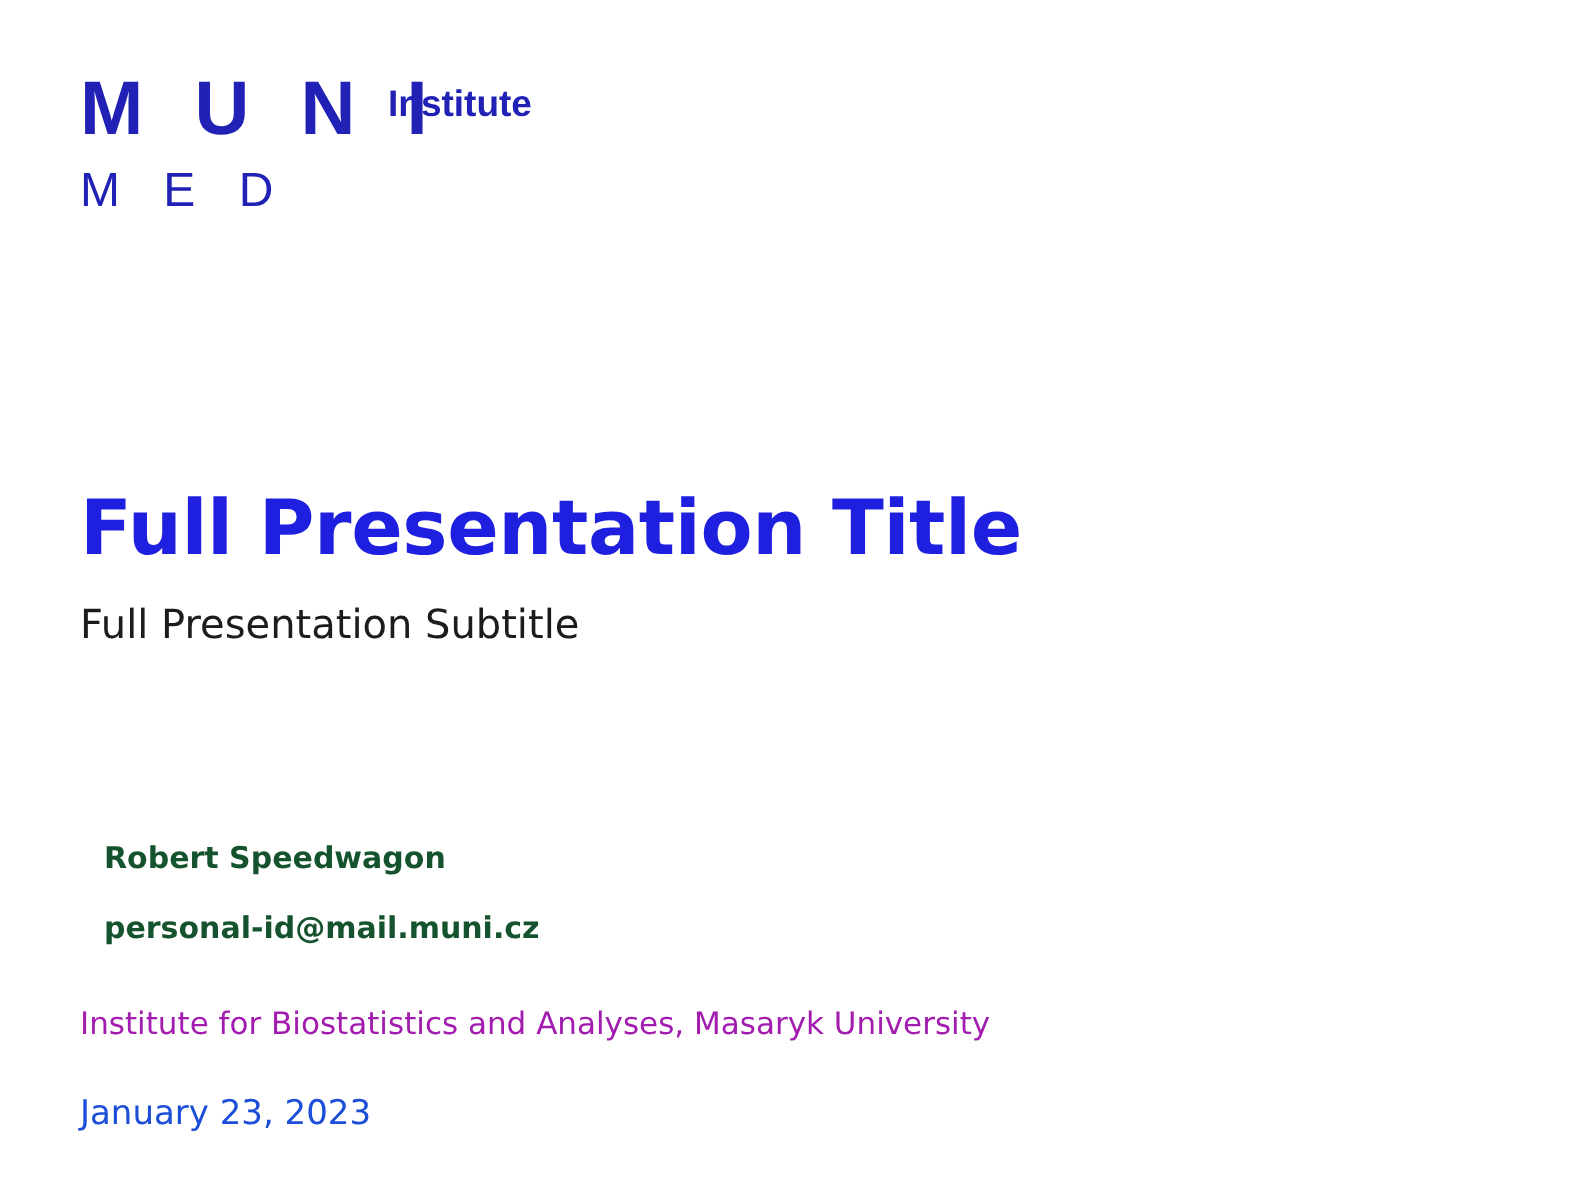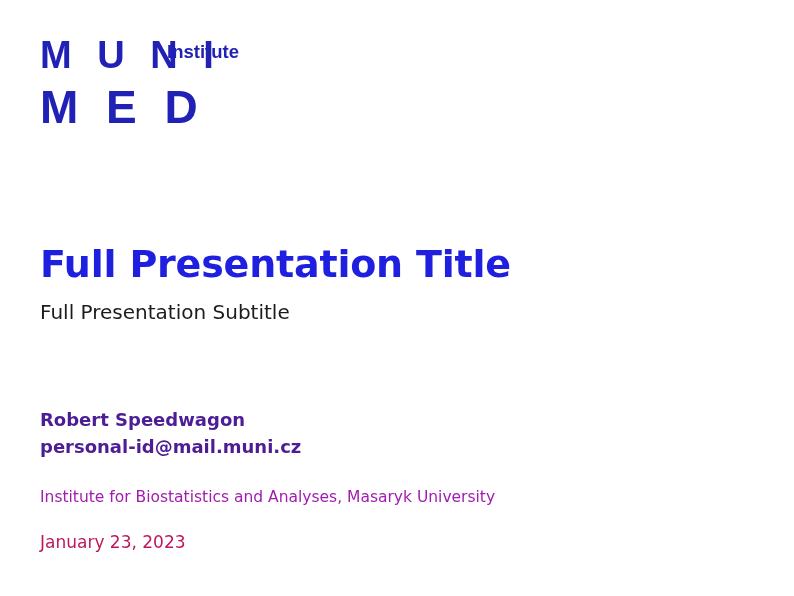--- a/index.html
+++ b/index.html
@@ -42,28 +42,28 @@
 
   .logo-line-muni {
     font-family: "Liberation Sans", sans-serif;
     font-weight: 700;
     font-size: 38px;
     letter-spacing: 7.5px;
   }
 
   .logo-line-med {
     font-family: "Liberation Sans", sans-serif;
-    font-weight: 700;
-    font-size: 46px;
+    font-weight: 400;
+    font-size: 24px;
     letter-spacing: 7.5px;
     margin-top: 10px;
   }
 
   .logo-faculty {
-    margin-left: 15px;
+    margin-left: 42px;
     margin-top: 3px;
   }
 
   .logo-faculty-line {
     display: block;
     font-family: "Liberation Sans", sans-serif;
     font-weight: 700;
     font-size: 18.5px;
     line-height: 1.38;
     color: #2121b5;
@@ -102,43 +102,43 @@
     position: absolute;
     left: 40px;
     top: 406px;
     width: 700px;
   }
 
   .author-name,
   .author-email {
     font-family: "DejaVu Sans", sans-serif;
     font-weight: 700;
-    font-size: 18px;
+    font-size: 15px;
     line-height: 1.52;
-    color: #4c1d95;
-    margin: 0;
+    color: #14532d;
+    margin: 12px;
     display: block;
   }
 
   .affiliation {
     font-family: "DejaVu Sans", sans-serif;
     font-weight: 400;
     font-size: 15.5px;
     line-height: 1.3;
     color: #a21caf;
     margin: 26px 0 0 0;
     display: block;
   }
 
   .date {
     font-family: "DejaVu Sans", sans-serif;
     font-weight: 400;
     font-size: 17px;
     line-height: 1.3;
-    color: #be185d;
+    color: #1d4ed8;
     margin: 24px 0 0 0;
     display: block;
   }
 </style>
 </head>
 <body>
 
 <div class="slide">
 
   <div class="logo">

